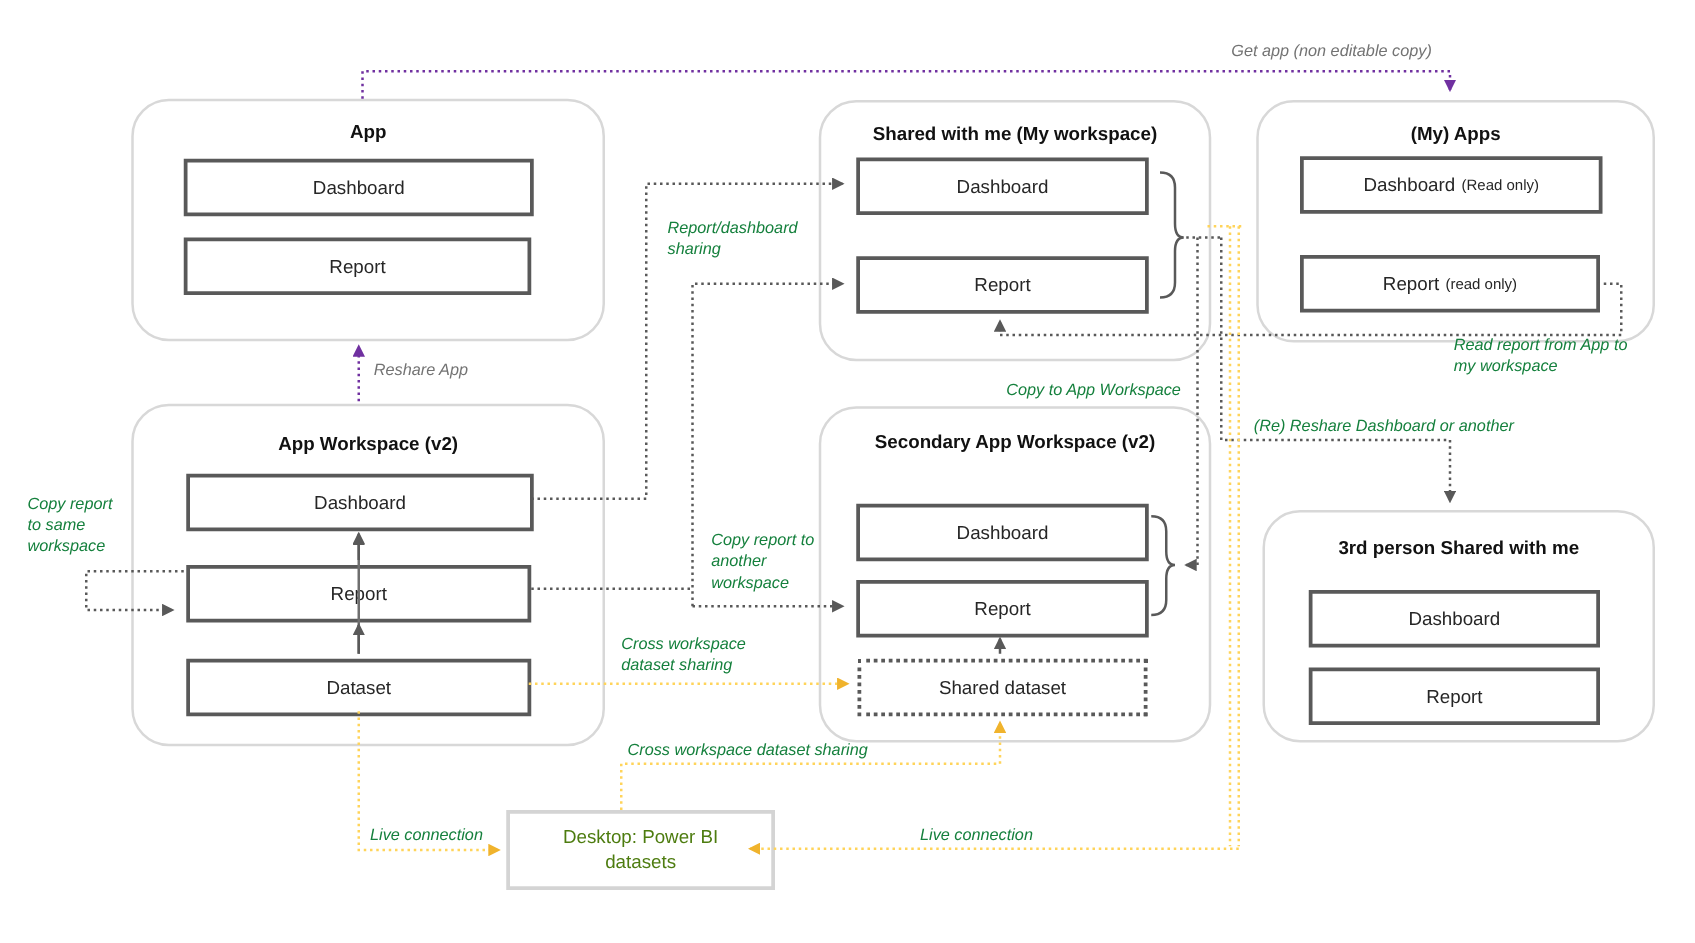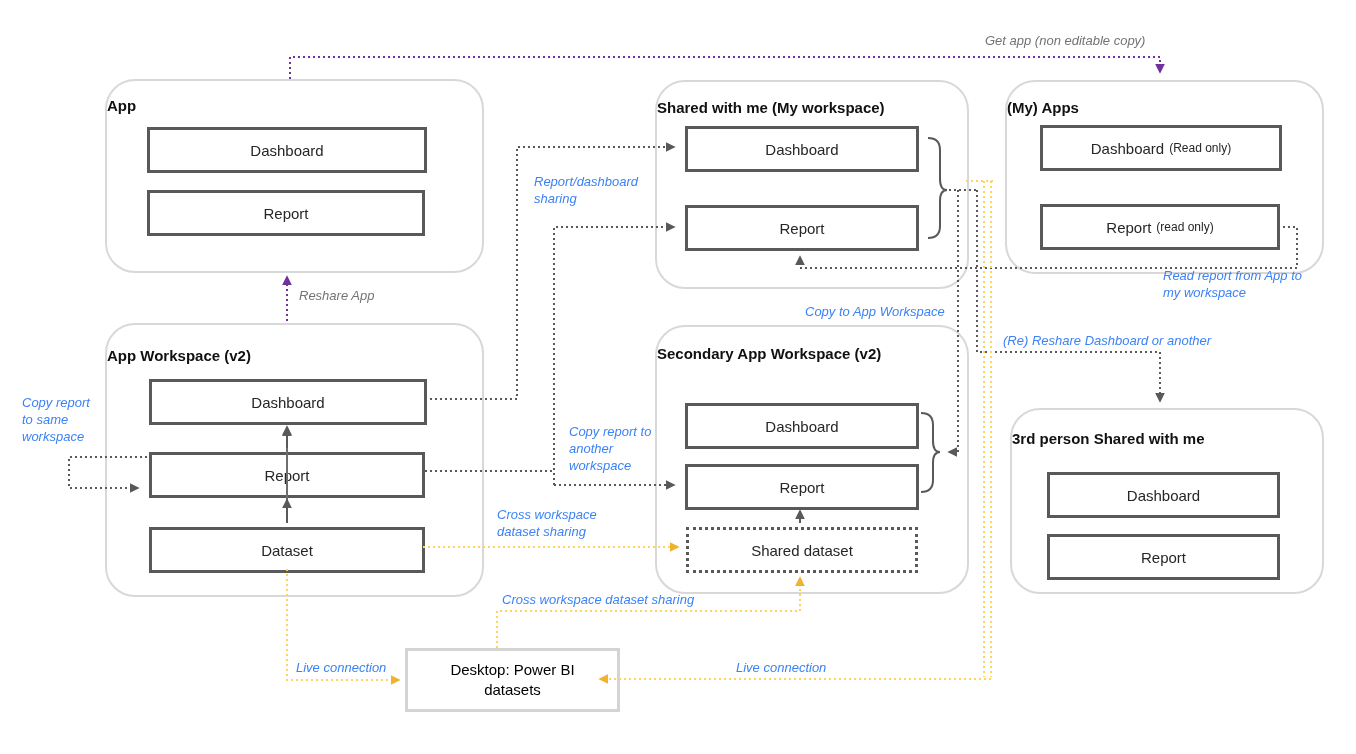--- a/index.html
+++ b/index.html
@@ -4,38 +4,38 @@
 <style>
   html,body{margin:0;padding:0;background:#ffffff;}
   #canvas{
     position:relative;width:1356px;height:754px;background:#ffffff;
     font-family:"Liberation Sans",sans-serif;color:#1f1f1f;overflow:hidden;
   }
   .container{
     position:absolute;background:#ffffff;border:2px solid #d8d8d8;border-radius:30px;
   }
   .c-title{
-    position:absolute;left:0;right:0;
+    position:absolute;left:0;right:0;text-align:center;
     font-weight:bold;font-size:15px;color:#111;white-space:nowrap;
   }
   .box{
     position:absolute;height:40px;background:#ffffff;border:3px solid #595959;
     display:flex;align-items:center;justify-content:center;
     font-size:15px;color:#262626;white-space:nowrap;
   }
   .box.dashed{border:3px dotted #595959;}
   .suffix{font-size:12px;margin-left:5px;}
   .desktop-box{
     position:absolute;left:405px;top:648px;width:181px;height:58px;
     background:#ffffff;border:3px solid #d4d4d4;
     display:flex;align-items:center;justify-content:center;text-align:center;
-    font-size:15px;color:#000000;padding:0 14px;line-height:1.35;
+    font-size:15px;color:#4d7c0f;padding:0 14px;line-height:1.35;
   }
   .lbl{
-    position:absolute;font-style:italic;font-size:13px;color:#3b82f6;
+    position:absolute;font-style:italic;font-size:13px;color:#15803d;
     line-height:1.32;white-space:nowrap;
   }
   .lbl.wrap{white-space:normal;}
   .lbl.purple{color:#737373;}
   svg.overlay{position:absolute;left:0;top:0;pointer-events:none;}
   .dot{stroke-width:2;stroke-dasharray:2 3;fill:none;}
   .solid{stroke-width:2;fill:none;}
 </style>
 </head>
 <body>

